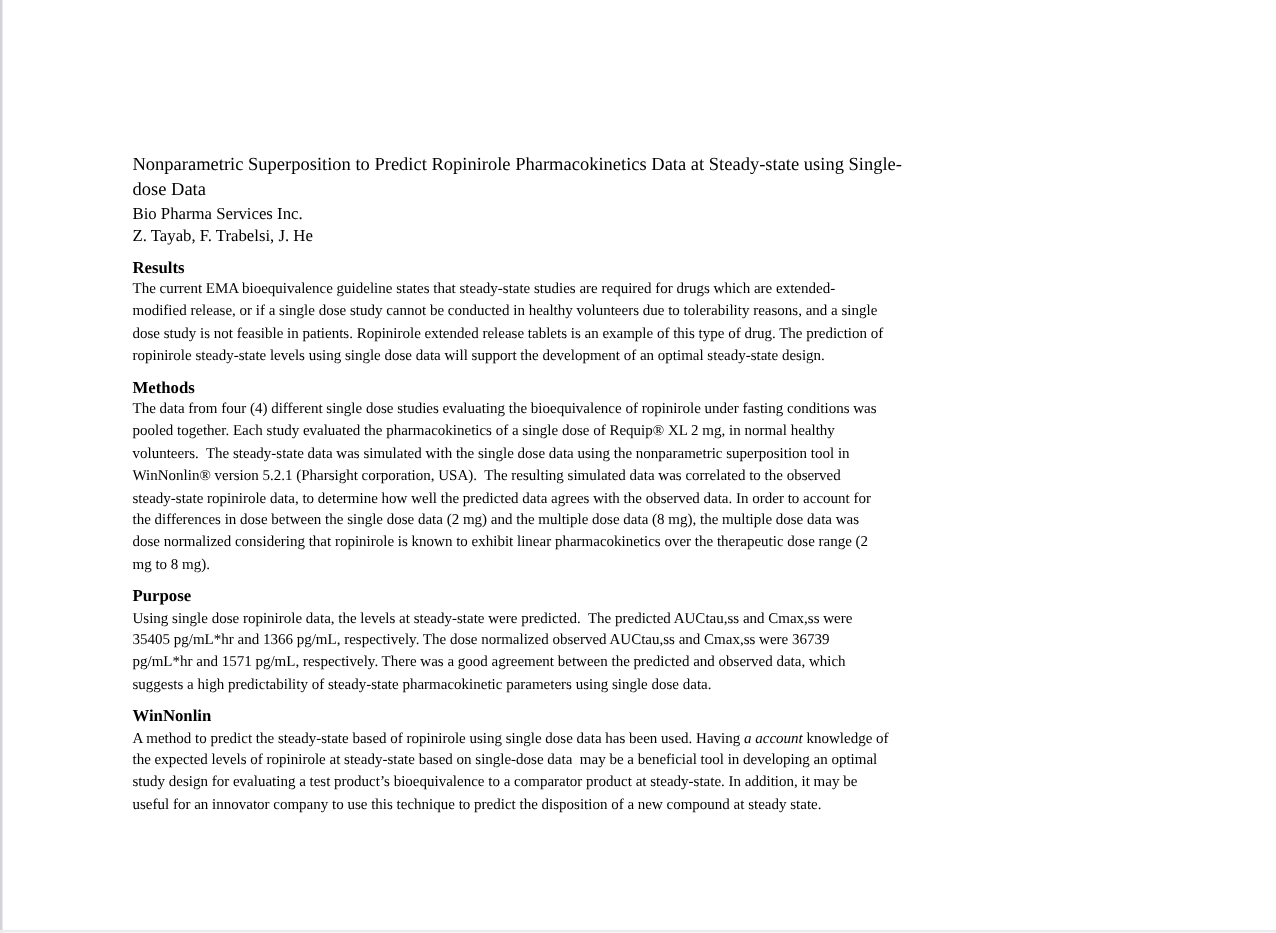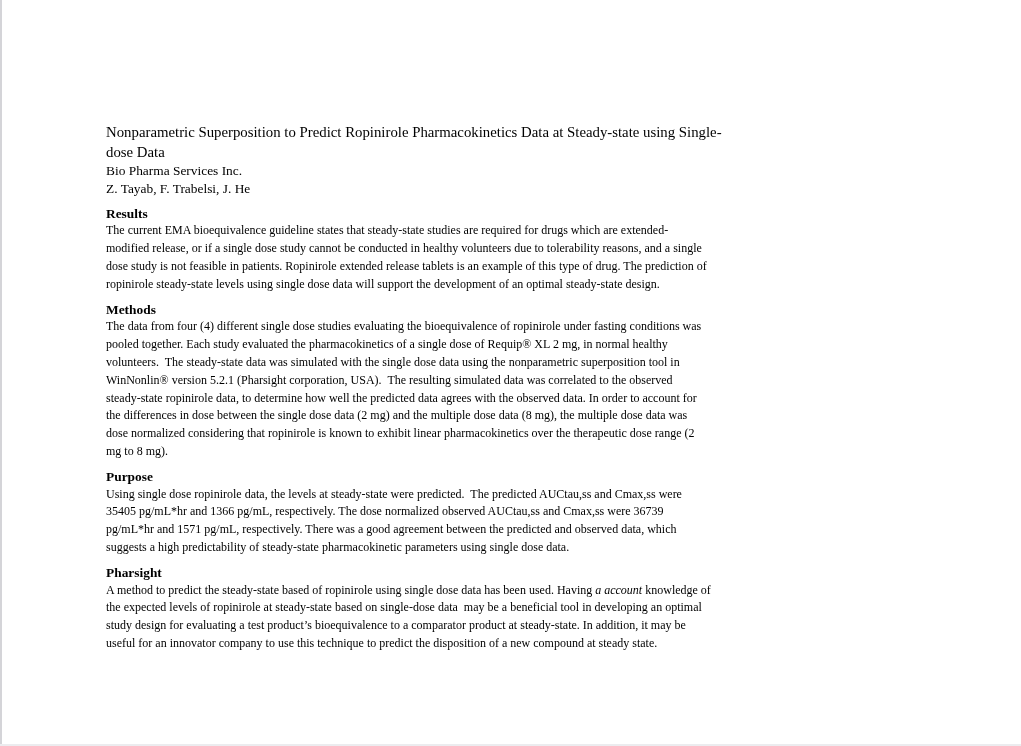--- a/index.html
+++ b/index.html
@@ -107,21 +107,21 @@
 
     <div>
       <div class="section-heading">Purpose</div>
       <div class="section-body">Using single dose ropinirole data, the levels at steady-state were predicted.  The predicted AUCtau,ss and Cmax,ss were
 35405 pg/mL*hr and 1366 pg/mL, respectively. The dose normalized observed AUCtau,ss and Cmax,ss were 36739
 pg/mL*hr and 1571 pg/mL, respectively. There was a good agreement between the predicted and observed data, which
 suggests a high predictability of steady-state pharmacokinetic parameters using single dose data.</div>
     </div>
 
     <div>
-      <div class="section-heading">Pharsight</div>
+      <div class="section-heading">WinNonlin</div>
       <div class="section-body"><span>A method to predict the steady-state based of ropinirole using single dose data has been used. Having </span><span class="italic">a account</span><span> knowledge of
 the expected levels of ropinirole at steady-state based on single-dose data  may be a beneficial tool in developing an optimal
 study design for evaluating a test product’s bioequivalence to a comparator product at steady-state. In addition, it may be
 useful for an innovator company to use this technique to predict the disposition of a new compound at steady state.</span></div>
     </div>
 
   </div>
 </div>
 
 </body></html>

